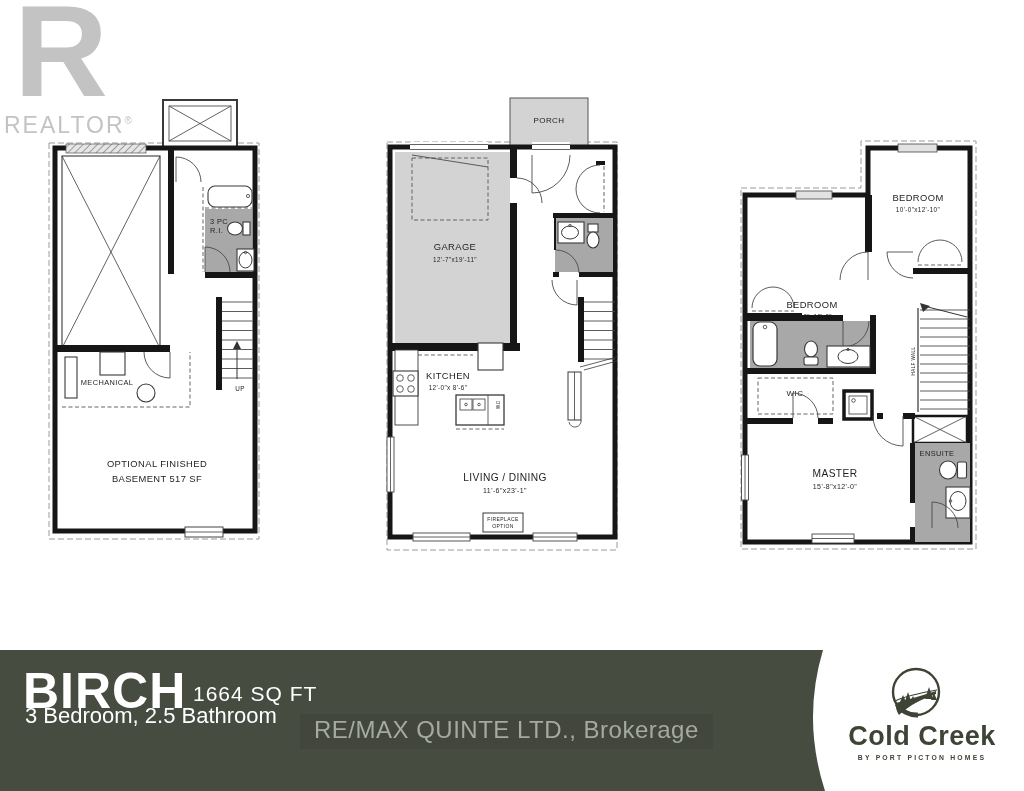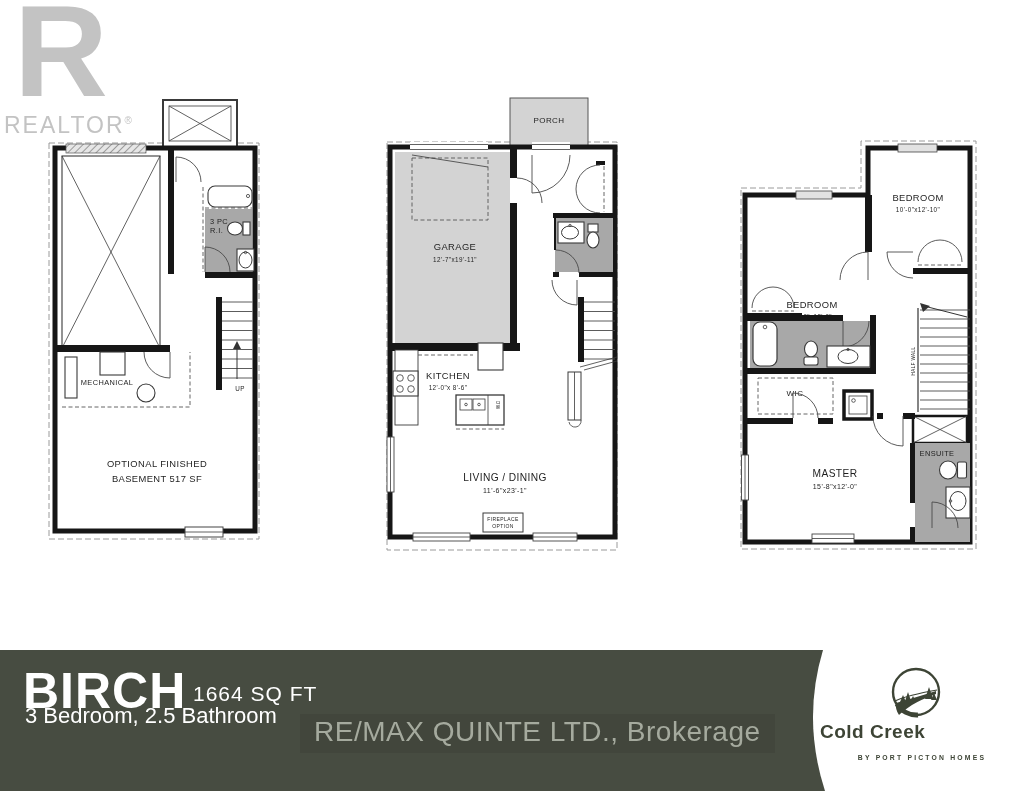--- a/index.html
+++ b/index.html
@@ -28,26 +28,26 @@
   .realtor-word{position:absolute;left:4px;top:112px;font-size:23px;letter-spacing:2px;
                 color:#c3c3c3;}
   .realtor-word sup{font-size:10px;}
 
   
   .banner{position:absolute;left:0;top:650px;width:1024px;height:141px;background:#474c41;}
   .birch{position:absolute;left:23px;top:12px;font-size:50px;font-weight:bold;
          letter-spacing:1px;color:#fff;}
   .sqft{position:absolute;left:193px;top:32px;font-size:21px;letter-spacing:1px;color:#fff;}
   .specs{position:absolute;left:25px;top:53px;font-size:22px;color:#fff;}
-  .brokerage{position:absolute;left:300px;top:64px;font-size:28px;color:#a5aa9e;
+  .brokerage{position:absolute;left:300px;top:64px;font-size:24px;color:#a5aa9e;
              letter-spacing:.5px;background:rgba(0,0,0,0.07);padding:2px 14px 5px;}
   .disclaimer{position:absolute;left:25px;top:91px;font-size:11.5px;line-height:17px;
               color:#eef0ea;}
   .cc-panel{position:absolute;left:790px;top:0;width:234px;height:141px;}
-  .cc-name{position:absolute;left:30px;right:0;top:71px;font-size:19px;
+  .cc-name{position:absolute;left:30px;right:0;top:71px;text-align:center;font-size:27px;
            font-weight:bold;color:#3d4435;letter-spacing:.5px;}
   .cc-tag{position:absolute;left:30px;right:0;top:104px;text-align:center;font-size:6.8px;
           letter-spacing:2.2px;color:#3d4435;font-weight:bold;}
 </style>
 </head>
 <body>
 
 <div class="page">
 
   <div>

